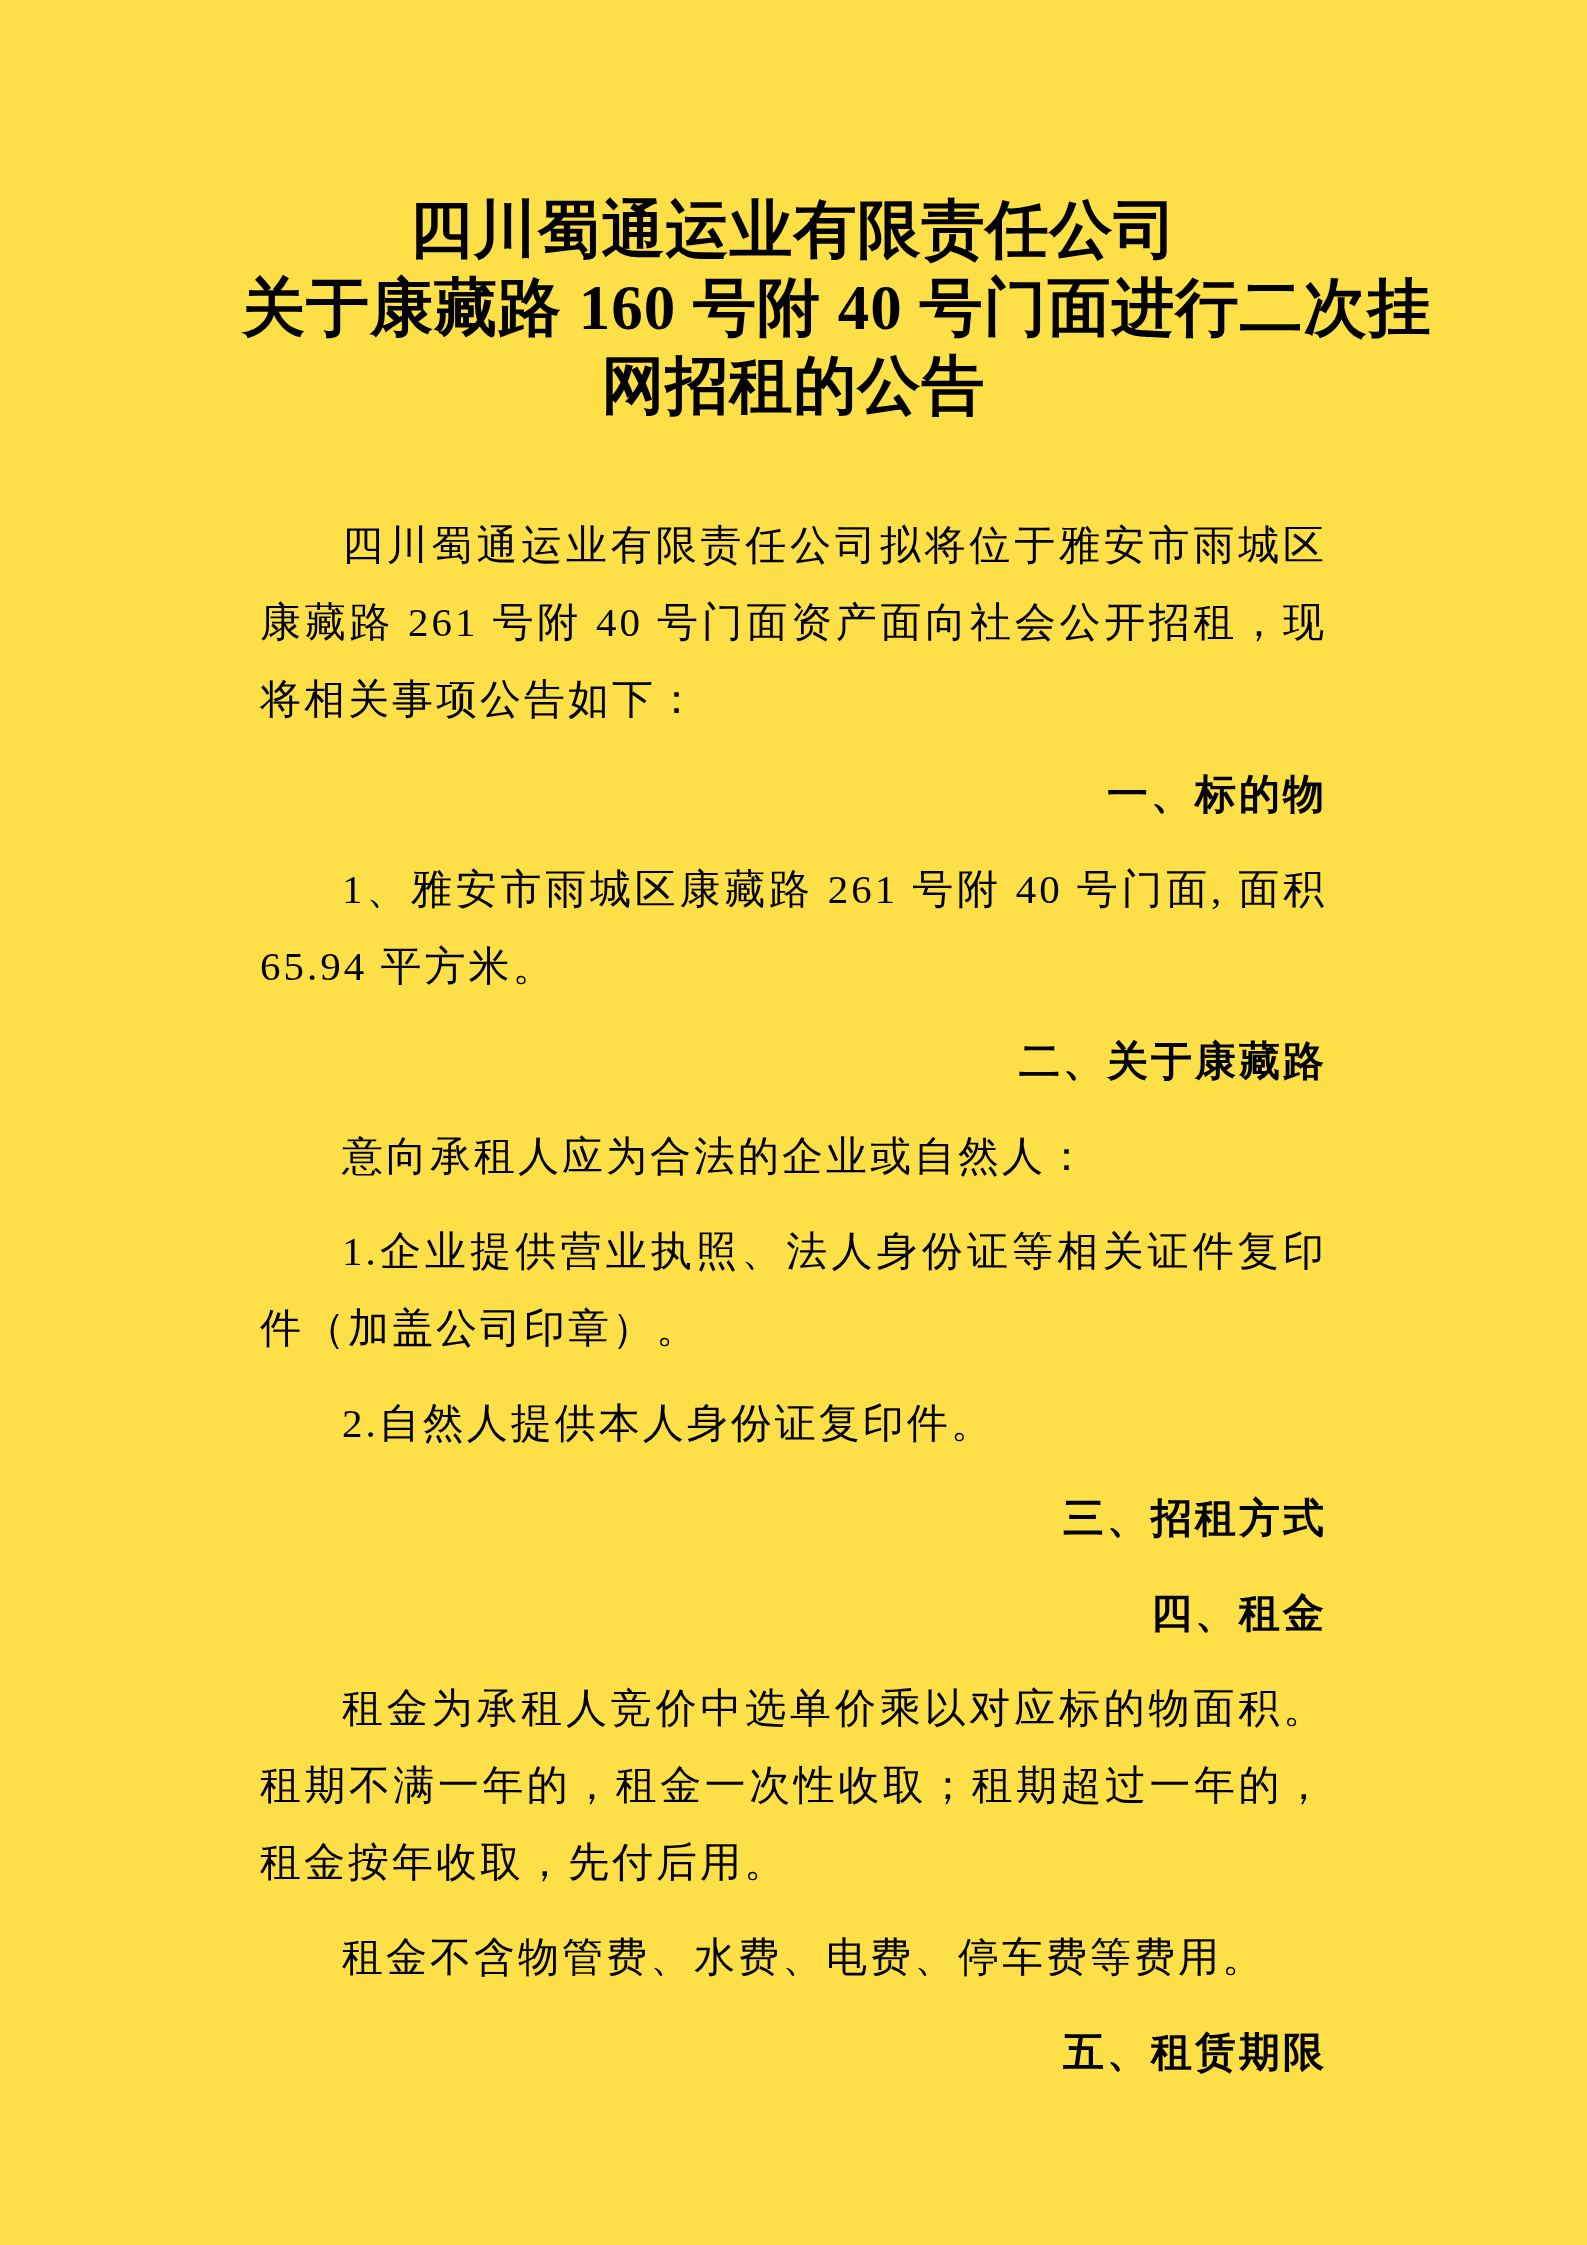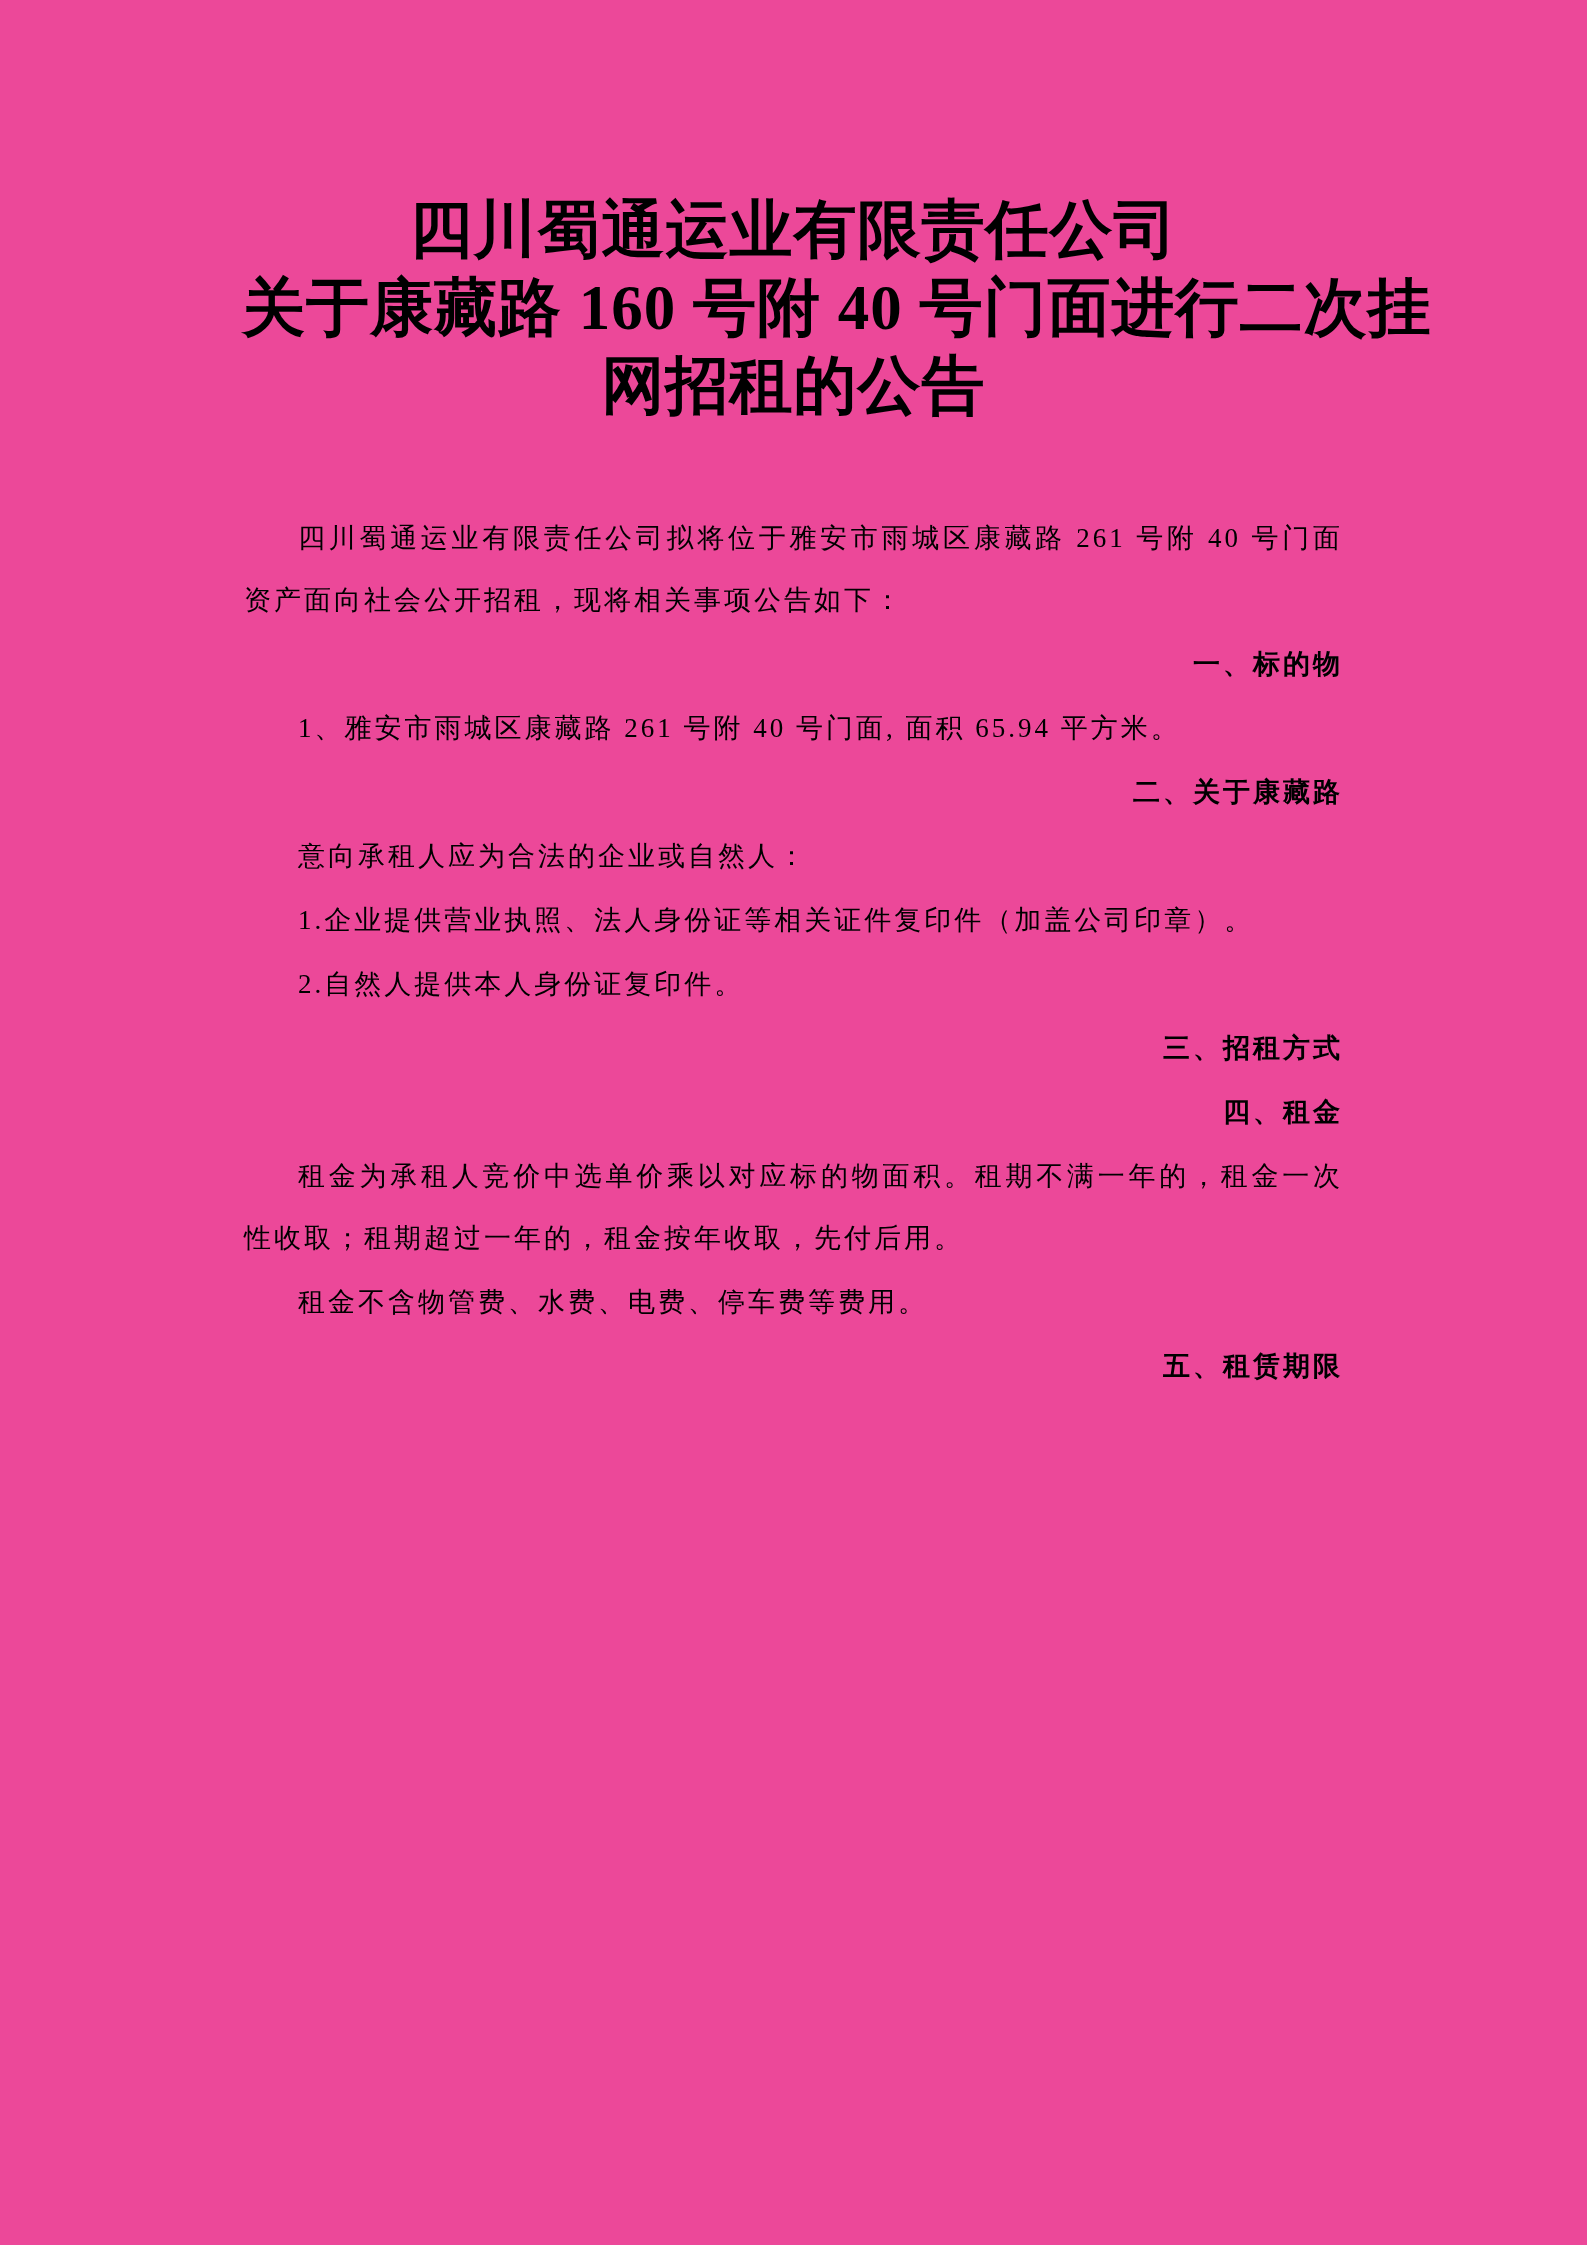--- a/index.html
+++ b/index.html
@@ -5,21 +5,21 @@
 <style>
   html, body {
     margin: 0;
     padding: 0;
     background: #ffffff;
   }
   .page {
     position: relative;
     width: 1587px;
     height: 2245px;
-    background: #ec4899;
+    background: #fde047;
     color: #000000;
     overflow: hidden;
   }
   .content {
     box-sizing: border-box;
     padding: 191px 242px 0 242px;
   }
   .doc-title {
     margin: 0 0 82px 0;
     font-family: "Liberation Serif", "DejaVu Serif", serif;
@@ -27,23 +27,23 @@
     font-size: 63px;
     line-height: 78px;
     text-align: center;
     letter-spacing: 1px;
   }
   .title-line {
     display: block;
     white-space: nowrap;
   }
   .para {
-    margin: 2px;
-    font-size: 27px;
-    line-height: 62px;
+    margin: 18px;
+    font-size: 41px;
+    line-height: 77px;
     letter-spacing: 3px;
     text-indent: 2em;
   }
   .body-para {
     font-family: "Liberation Serif", "DejaVu Serif", serif;
     text-align: justify;
   }
   .section-heading {
     font-family: "Liberation Sans", "DejaVu Sans", sans-serif;
     font-weight: 700;

